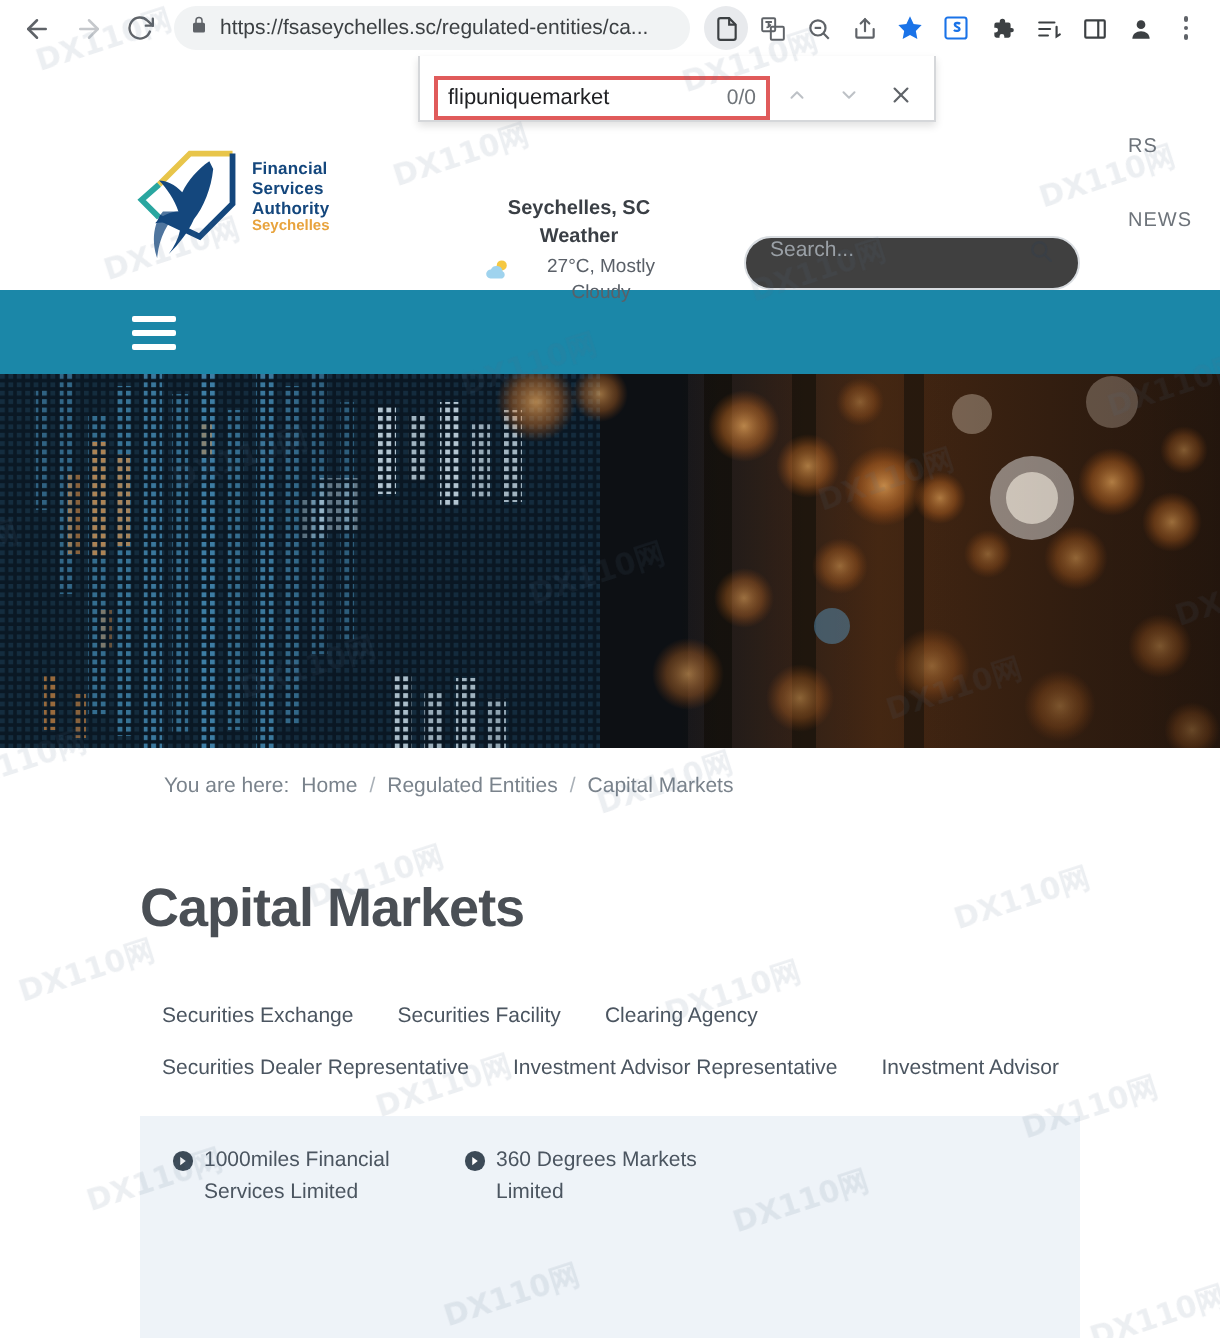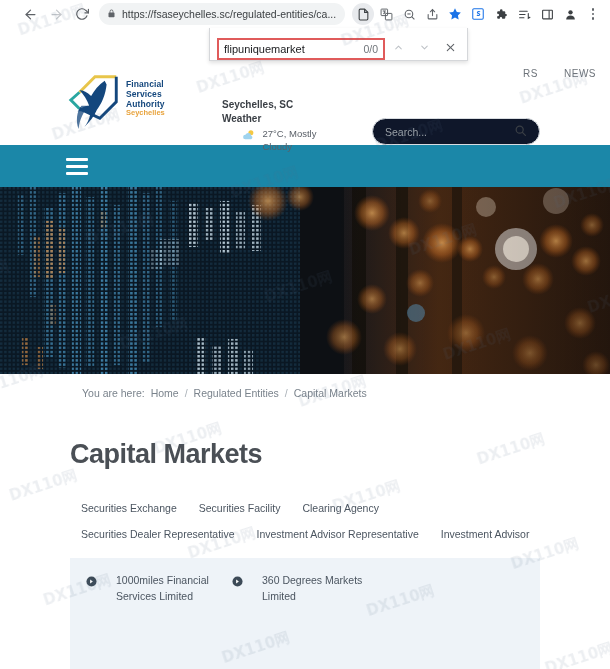--- a/index.html
+++ b/index.html
@@ -13,21 +13,20 @@
   
   .browser-bar {
     position: relative;
     height: 28px;
     background: #ffffff;
     display: flex;
     align-items: center;
     padding: 0 6px;
     gap: 2px;
     z-index: 40;
-    margin-left: 12px;
   }
   .nav-btn {
     width: 24px; height: 24px;
     display: flex; align-items: center; justify-content: center;
     border-radius: 50%;
     flex: 0 0 auto;
     color: #5f6368;
   }
   .nav-btn.disabled { color: #c5c8cc; }
   .nav-btn svg { display: block; }
@@ -141,21 +140,21 @@
     font-size: 7.5px;
     font-weight: bold;
     color: #e8a33d;
     display: block;
   }
 
   .weather {
     position: absolute;
     left: 222px; top: 70px;
     width: 135px;
-    text-align: left;
+    text-align: center;
   }
   .weather-title {
     font-size: 10px;
     font-weight: bold;
     color: #3a3f45;
     line-height: 1.35;
   }
   .weather-row {
     display: flex;
     align-items: flex-start;
@@ -168,37 +167,38 @@
     color: #5a6068;
     line-height: 1.35;
     width: 76px;
   }
 
   .topnav {
     position: absolute;
     right: 14px; top: 40px;
     display: flex;
     gap: 26px;
+    flex-direction: column;
   }
   .topnav span {
     font-size: 10px;
     color: #6d737a;
     letter-spacing: 0.5px;
   }
 
   .site-search {
     position: absolute;
     left: 372px; top: 90px;
     width: 168px; height: 27px;
     border: 1px solid #d9dde1;
     border-radius: 14px;
     display: flex;
-    align-items: center;
+    align-items: flex-start;
     padding: 0 12px;
-    background: #0f172a;
+    background: #404040;
   }
   .site-search .ph {
     flex: 1 1 auto;
     font-size: 10.5px;
     color: #9aa0a6;
   }
   .site-search .mag { color: #3a3f45; flex: 0 0 auto; }
 
   
   .teal-nav {
@@ -275,21 +275,21 @@
     flex-wrap: wrap;
   }
   .entity-col {
     width: 33.33%;
     padding-right: 10px;
   }
   .entity-item {
     display: flex;
     align-items: flex-start;
     margin-bottom: 30px;
-    gap: 19px;
+    gap: 5px;
   }
   .entity-item:last-child { margin-bottom: 0; }
   .ent-icon { flex: 0 0 auto; margin-top: 1px; }
   .ent-label {
     font-size: 10.5px;
     color: #4b5560;
     line-height: 1.55;
   }
   .spacer-item { height: 57px; }
 

